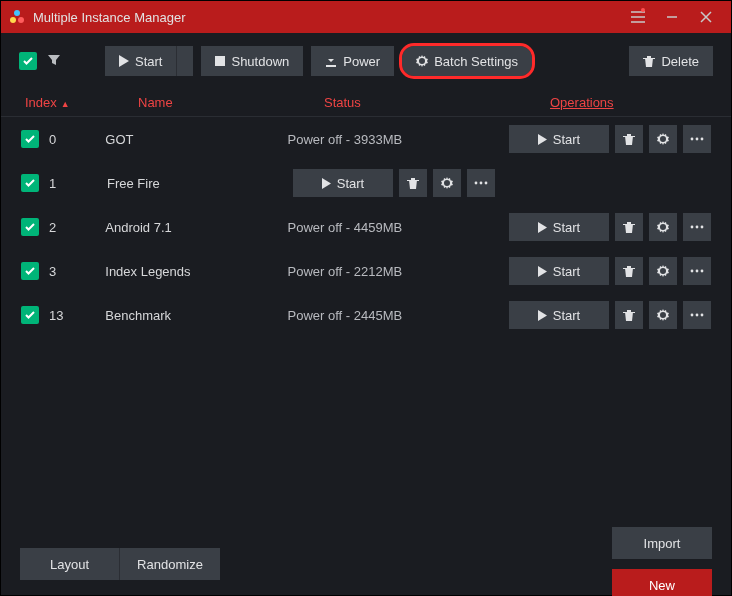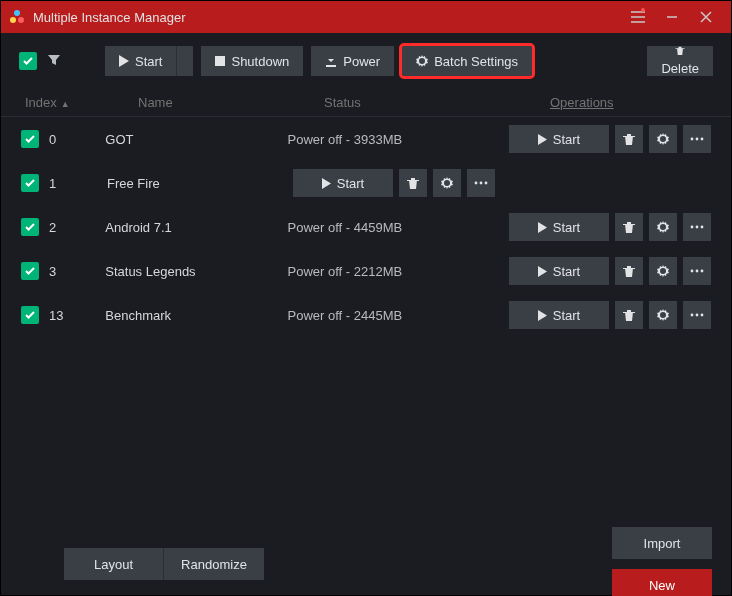--- a/index.html
+++ b/index.html
@@ -62,30 +62,30 @@
     gap: 6px;
   }
   .btn svg { fill: #e2e3e5; }
   .btn-group { display:flex; gap:8px; margin-left:44px; }
   .btn-kebab {
     height:30px; width:10px; padding:0 8px;
     background:#3a3f46; border-left:1px solid #2b2e34;
     display:flex; align-items:center; justify-content:center; cursor:pointer;
   }
   .start-combo { display:flex; }
-  .highlight-red { outline: 3px solid #ff2a2a; outline-offset: 0; border-radius:2px; }
+  .highlight-red { outline: 3px solid #ff2a2a; outline-offset: 0; border-radius:12px; }
   .delete-btn { margin-left:auto; }
   
   .header-row {
     height: 28px;
     display:flex;
     align-items:center;
     padding: 0 20px;
     border-bottom: 1px solid #2a2d33;
-    color:#737373;
+    color:#ef4444;
   }
   .col-index { width: 86px; padding-left: 4px; }
   .col-name  { width: 186px; margin-left: 31px; }
   .col-status{ width: 226px; }
   .col-ops   { flex:1;text-decoration:underline; }
   .sort-caret { margin-left:4px; font-size:9px; }
   
   .rows { }
   .row {
     height: 44px;
@@ -108,21 +108,21 @@
   .opbtn.icon { width:28px; }
   
   .footer {
     position:absolute; left:0; right:0; bottom:0;
     height:64px;
     display:flex; align-items:center;
     padding: 0 20px;
   }
   .footer .btn { height:32px; width:100px; justify-content:center; }
   .footer .left-group { display:flex; gap:0; }
-  .footer .left-group .btn:first-child { border-right:1px solid #2b2e34;margin-left:44px; }
+  .footer .left-group .btn:first-child { border-right:1px solid #2b2e34; }
   .footer .right-group { margin-left:auto; display:flex; gap:10px;flex-direction:column; }
   .btn.accent { background:#b91c1c; color:#fff; }
 </style>
 </head>
 <body>
 
 <div class="titlebar">
   <span class="logo">
     <svg width="16" height="16" viewBox="0 0 16 16">
       <circle cx="8" cy="4" r="3" fill="#44c3ff"></circle>
@@ -189,21 +189,21 @@
       <span>Power</span>
     </button>
     <button class="btn highlight-red">
       <svg width="12" height="12" viewBox="0 0 12 12">
           <path d="M6 3a3 3 0 100 6 3 3 0 000-6zM6 0l1 2 2-1 .5 2.2L12 4l-1 2 1 2-2.5.8L9 11l-2-1-1 2-1-2-2 1-.5-2.2L0 8l1-2-1-2 2.5-.8L3 1l2 1z"></path>
         </svg>
       <span>Batch Settings</span>
     </button>
   </div>
 
-  <button class="btn delete-btn" style="margin-left:auto;flex-direction:column;">
+  <button class="btn delete-btn" style="margin-left:auto;">
     <svg width="12" height="12" viewBox="0 0 12 12">
         <path d="M2 3h8l-1 9H3zM4 1h4v2H4zM0 3h12v1H0z"></path>
       </svg>
     <span>Delete</span>
   </button>
 </div>
 
 <div class="header-row">
   <div class="col-index">
     <span>Index</span><span class="sort-caret">▲</span>
@@ -326,21 +326,21 @@
     </div>
     <div class="row">
     <div class="idcell">
       <span class="check">
         <svg width="12" height="12" viewBox="0 0 12 12">
             <path d="M2 6l2.5 2.5L10 3" stroke="#fff" stroke-width="2" fill="none"></path>
           </svg>
       </span>
       <span>3</span>
     </div>
-    <div class="namecell">Status Legends</div>
+    <div class="namecell">Index Legends</div>
     <div class="statuscell">Power off - 2212MB</div>
     <div class="opscell">
       <div class="opbtn start">
         <svg width="9" height="11" viewBox="0 0 9 11">
             <path d="M0 0l9 5.5L0 11z" fill="#e2e3e5"></path>
           </svg>
         <span>Start</span>
       </div>
       <div class="opbtn icon">
         <svg width="12" height="12" viewBox="0 0 12 12">

